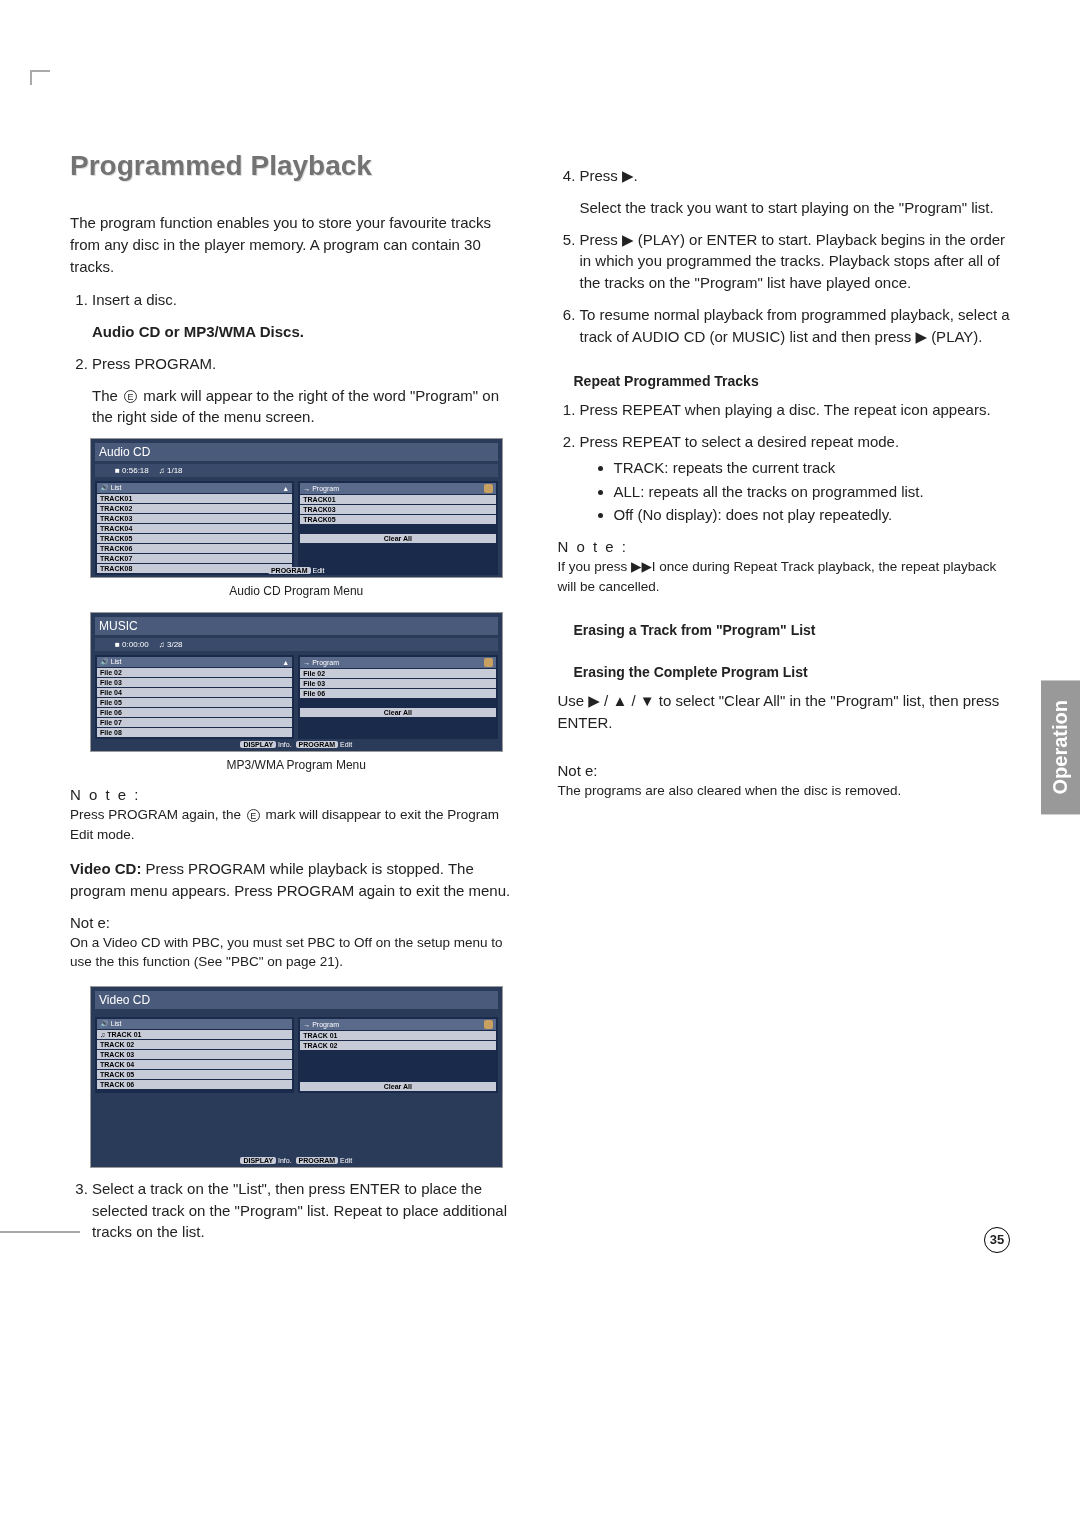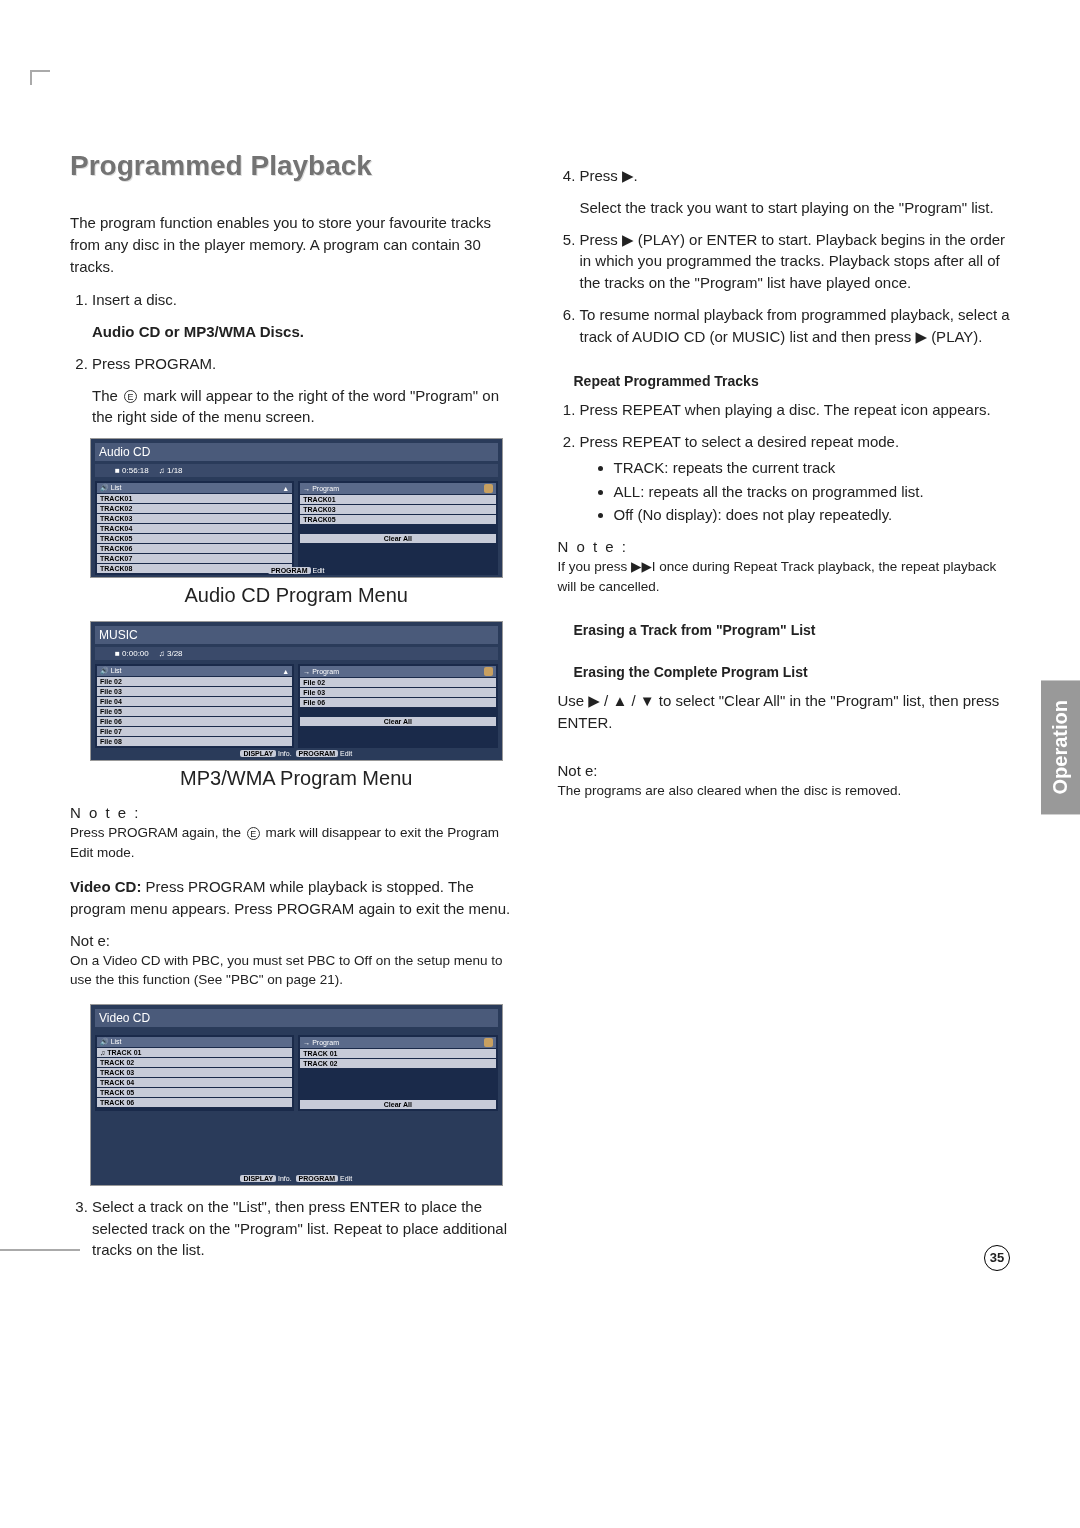--- a/index.html
+++ b/index.html
@@ -114,21 +114,21 @@
   }
   .menu-footer .chip {
     background: #c7cbd8;
     color: #000;
     padding: 0 3px;
     border-radius: 2px;
     font-weight: bold;
   }
   .caption {
     text-align: center;
-    font-size: 20px;
+    font-size: 12px;
     margin: 4px 0 14px 0;
   }
   .note-label {
     font-size: 15px;
     letter-spacing: 2px;
     margin: 12px 0 2px 0;
   }
   .note-text {
     font-size: 13.5px;
     line-height: 1.45;

